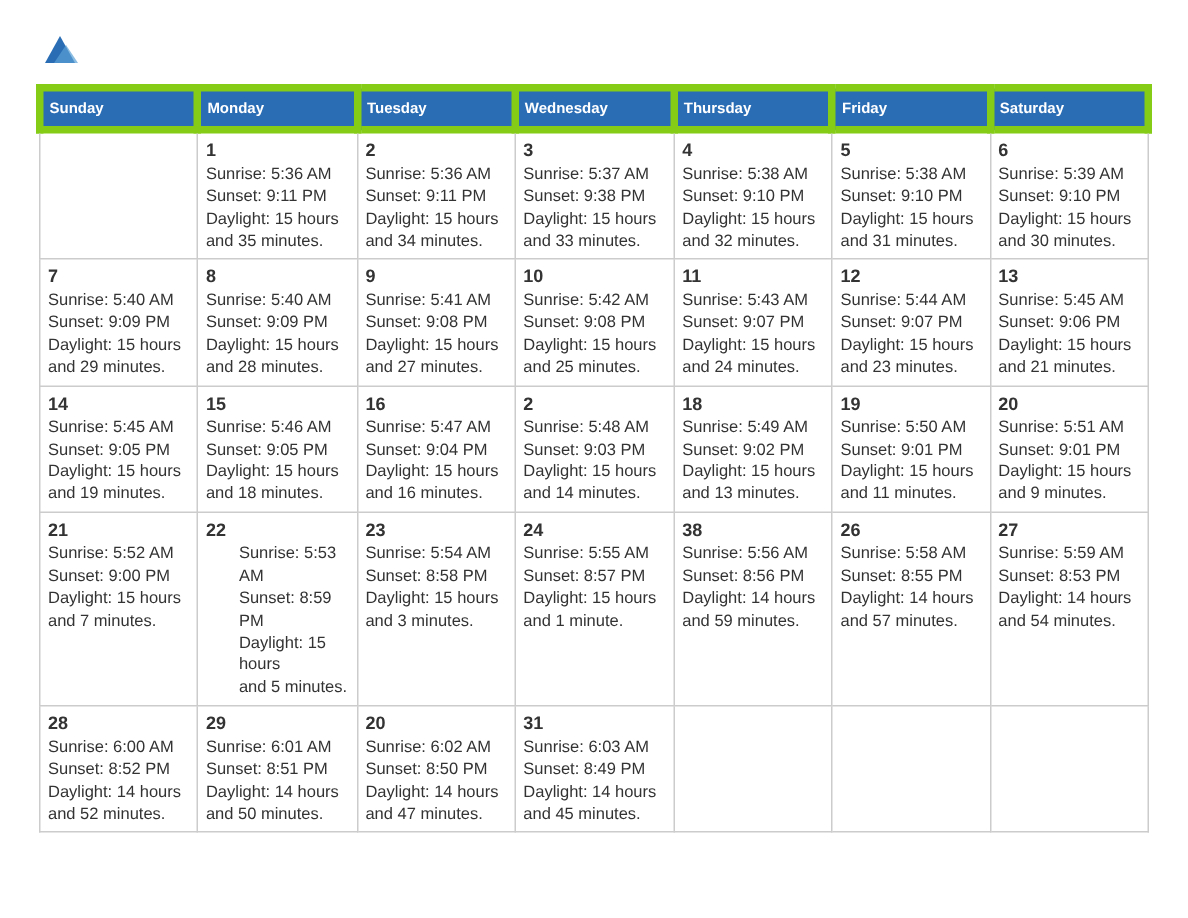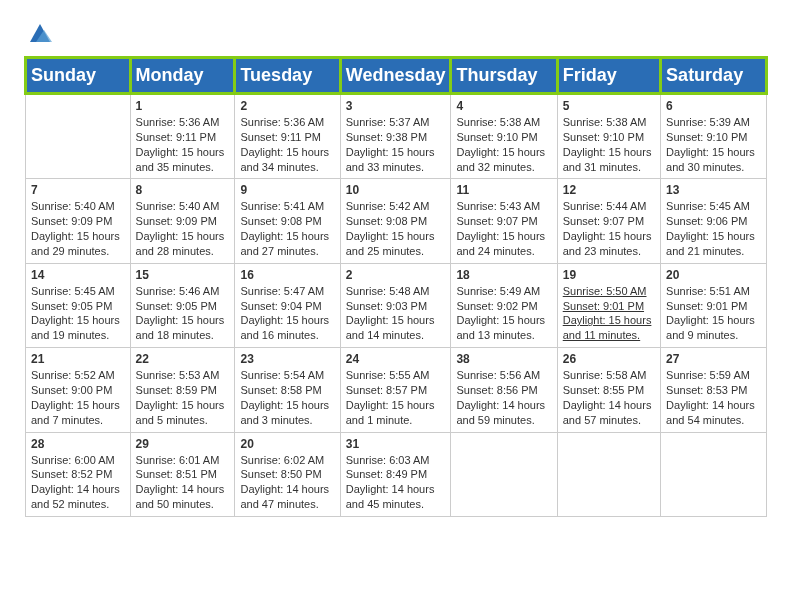--- a/index.html
+++ b/index.html
@@ -59,25 +59,25 @@
       margin-top: 2px;
     }
     .calendar {
       width: 100%;
       border-collapse: collapse;
       margin-top: 8px;
     }
     .calendar th {
       background-color: #2a6db5;
       color: white;
-      font-size: 18px;
+      font-size: 10px;
       font-weight: bold;
       padding: 6px 4px;
       text-align: left;
-      border: 3px solid #84cc16;
+      border: 5px solid #84cc16;
     }
     .calendar td {
       vertical-align: top;
       border: 1px solid #ccc;
       padding: 4px 5px;
       width: 108px;
       min-height: 80px;
       font-size: 10px;
       color: #333;
       background: #fff;
@@ -261,21 +261,21 @@
           </td>
           <td>
             <span class="day-num">18</span>
             <div class="day-info" style="white-space: pre-line;">Sunrise: 5:49 AM
 Sunset: 9:02 PM
 Daylight: 15 hours
 and 13 minutes.</div>
           </td>
           <td>
             <span class="day-num">19</span>
-            <div class="day-info" style="white-space: pre-line; text-decoration: underline;">Sunrise: 5:50 AM
+            <div class="day-info" style="white-space: pre-line;">Sunrise: 5:50 AM
 Sunset: 9:01 PM
 Daylight: 15 hours
 and 11 minutes.</div>
           </td>
           <td>
             <span class="day-num">20</span>
             <div class="day-info" style="white-space: pre-line;">Sunrise: 5:51 AM
 Sunset: 9:01 PM
 Daylight: 15 hours
 and 9 minutes.</div>
@@ -284,21 +284,21 @@
         <tr>
           <td>
             <span class="day-num">21</span>
             <div class="day-info" style="white-space: pre-line;">Sunrise: 5:52 AM
 Sunset: 9:00 PM
 Daylight: 15 hours
 and 7 minutes.</div>
           </td>
           <td>
             <span class="day-num">22</span>
-            <div class="day-info" style="white-space: pre-line;">Sunrise: 5:53 AM
+            <div class="day-info" style="white-space: pre-line; margin-left: 22px;">Sunrise: 5:53 AM
 Sunset: 8:59 PM
 Daylight: 15 hours
 and 5 minutes.</div>
           </td>
           <td>
             <span class="day-num">23</span>
             <div class="day-info" style="white-space: pre-line;">Sunrise: 5:54 AM
 Sunset: 8:58 PM
 Daylight: 15 hours
 and 3 minutes.</div>

